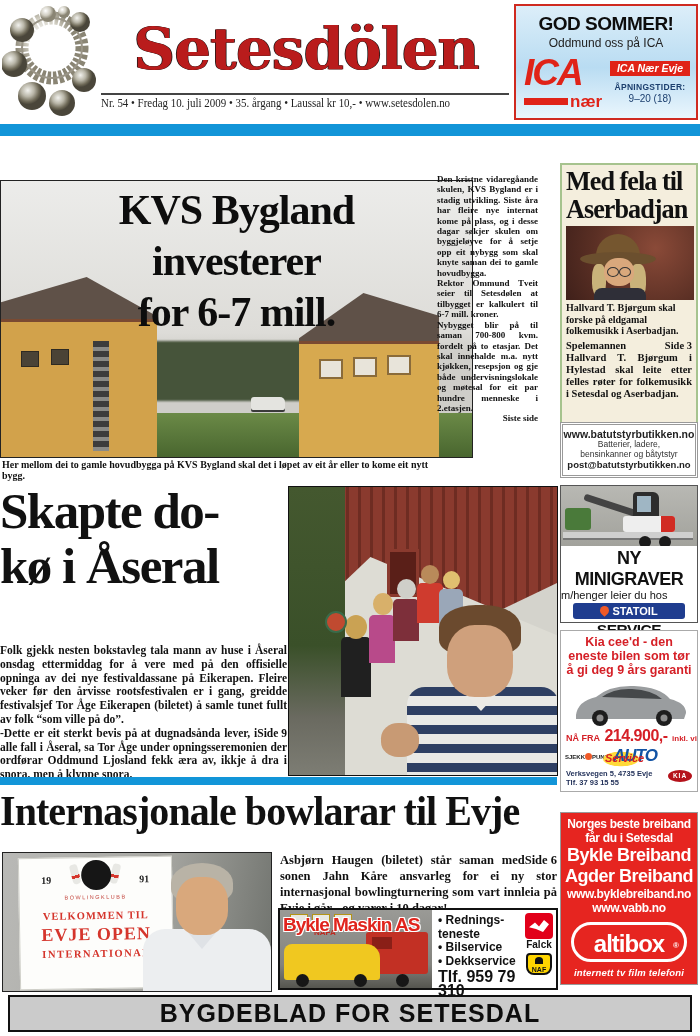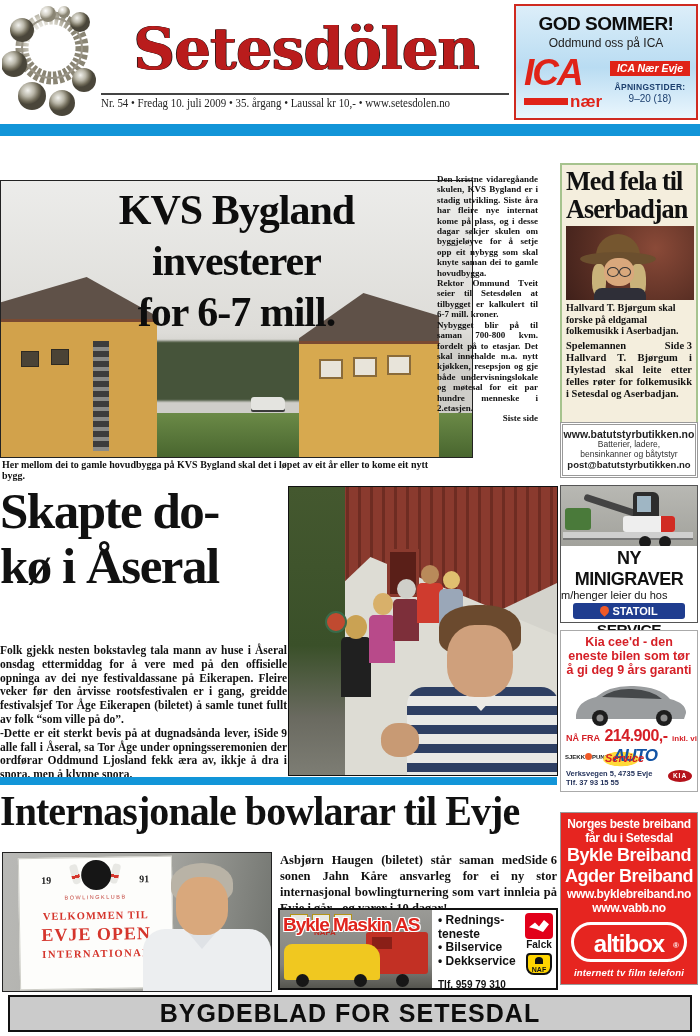--- a/index.html
+++ b/index.html
@@ -208,21 +208,21 @@
   .ftwin{position:absolute;left:92px;top:27px;width:20px;height:12px;background:#8a1f17;}
   .van{position:absolute;left:4px;top:34px;width:96px;height:36px;background:#f0c820;border-radius:8px 14px 3px 3px;}
   .vanwin{position:absolute;top:4px;width:16px;height:11px;background:#e8e8e2;border:1px solid #b49416;}
   .vanlabel{position:absolute;left:34px;top:18px;color:#c0271d;font-weight:bold;font-size:8px;
     font-family:"Liberation Sans",sans-serif;}
   .vwheel{position:absolute;top:64px;width:13px;height:13px;background:#161616;border-radius:50%;}
   .bk-list{flex:1;padding:4px 0 0 6px;font-family:"Liberation Sans",sans-serif;font-weight:bold;
     font-size:12px;line-height:13.5px;color:#111;}
   .bk-li::before{content:"• ";}
   .bk-li{width:78px;}
-  .bk-tel{font-size:10px;margin-top:10px;}
+  .bk-tel{font-size:16px;margin-top:2px;}
   .bk-logos{width:46px;flex:none;padding-top:3px;text-align:center;font-family:"Liberation Sans",sans-serif;}
   .falck-box{width:28px;height:26px;background:var(--falck-red);border-radius:4px;margin:0 auto;position:relative;}
   .falck-bird{position:absolute;left:4px;top:7px;width:20px;height:12px;background:#fff;
     clip-path:polygon(0 60%,30% 20%,50% 55%,75% 0,100% 35%,70% 100%,35% 75%);}
   .falck-t{font-size:10px;font-weight:bold;color:#111;}
   .naf-box{width:26px;height:22px;background:var(--naf-yellow);border:2px solid #111;border-radius:4px 4px 8px 8px;
     margin:3px auto 0;font-size:7px;font-weight:bold;color:#111;line-height:9px;padding-top:2px;box-sizing:border-box;}
   .naf-fig{display:block;width:8px;height:7px;background:#111;border-radius:50% 50% 0 0;margin:0 auto 1px;}
 
   

